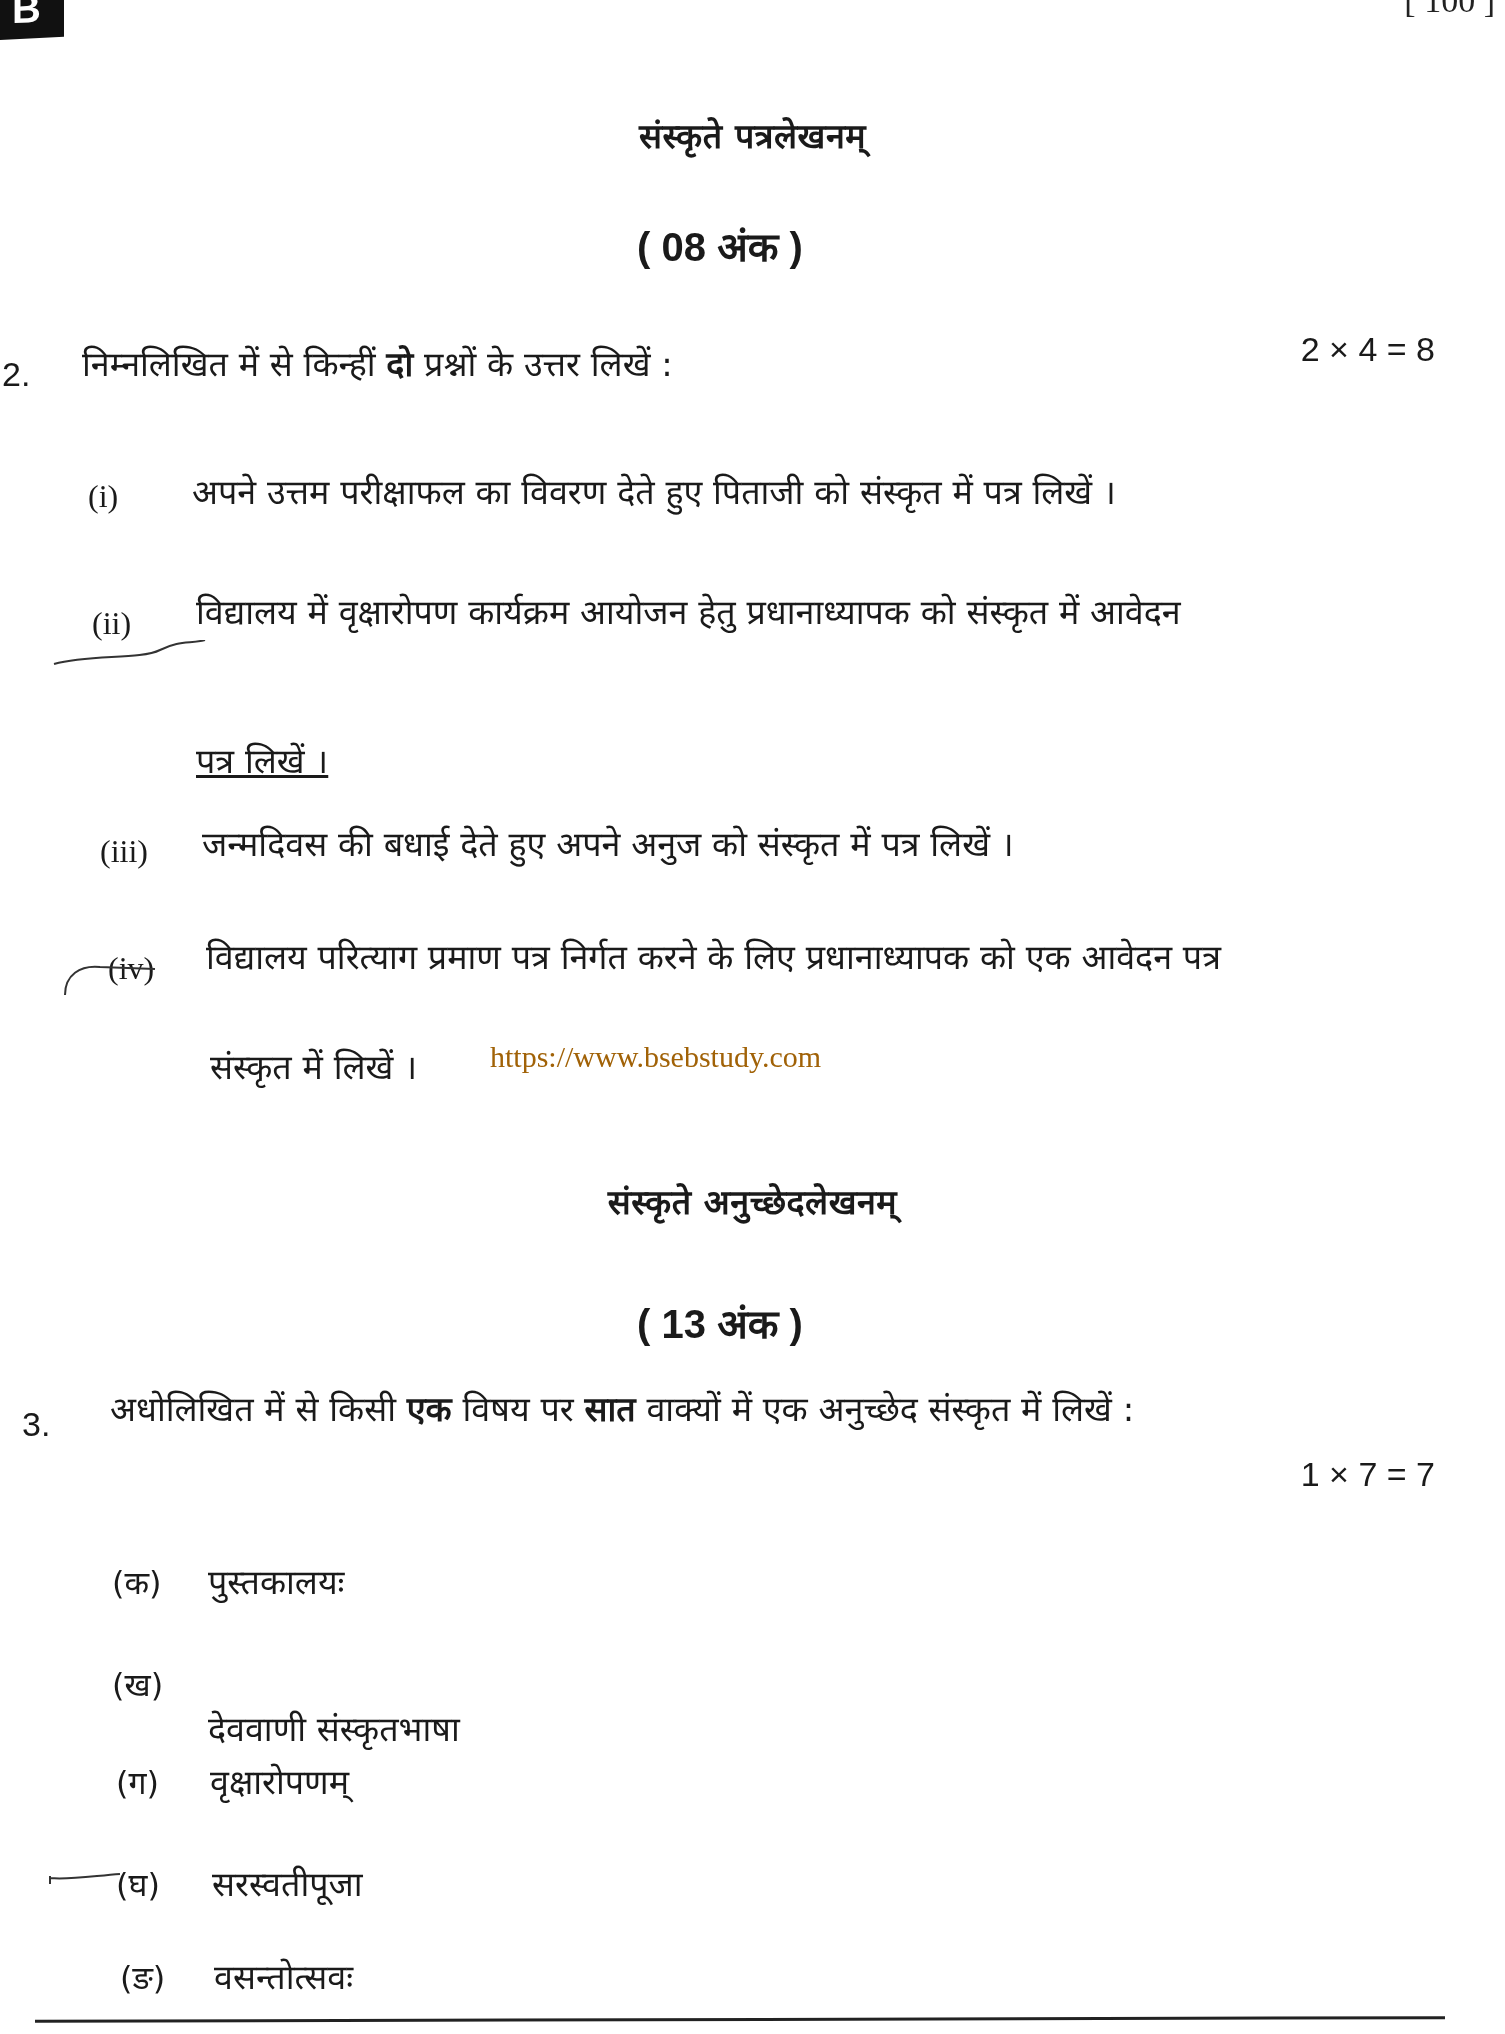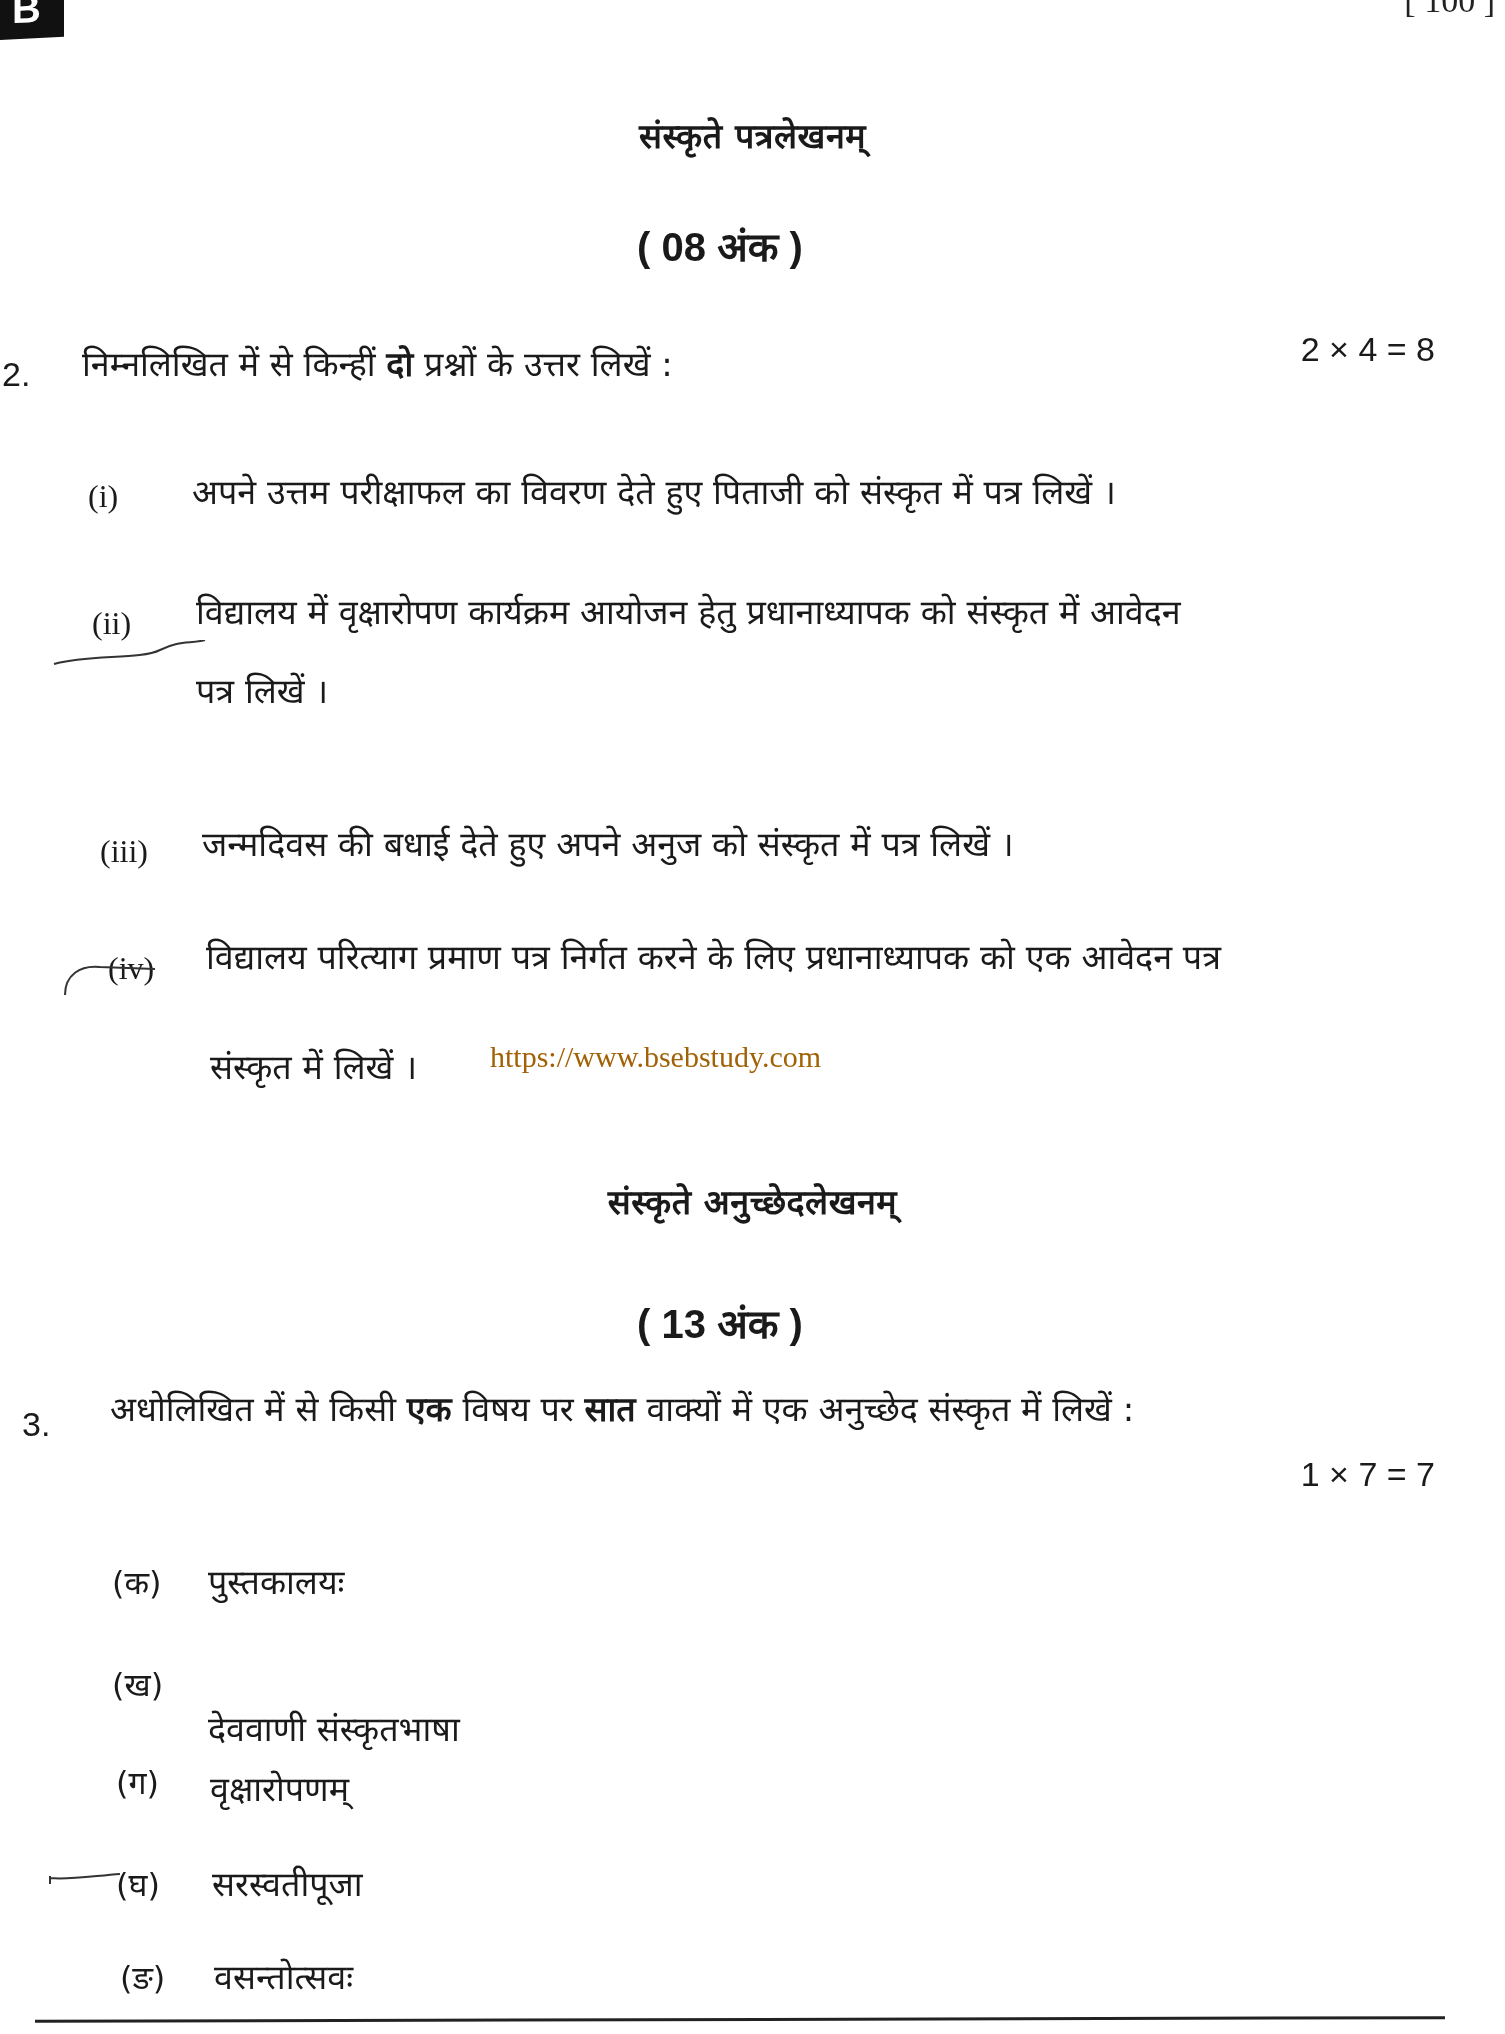--- a/index.html
+++ b/index.html
@@ -127,21 +127,21 @@
   <div class="marks-right" style="top:330px;">2 × 4 = 8</div>
 
   <div>
     <div class="label" style="left:88px; top:478px;">(i)</div>
     <div class="item-text" style="left:192px; top:468px;">अपने उत्तम परीक्षाफल का विवरण देते हुए पिताजी को संस्कृत में पत्र लिखें ।</div>
   </div>
 
   <div>
     <div class="label" style="left:92px; top:605px;">(ii)</div>
     <div class="item-text" style="left:196px; top:588px;">विद्यालय में वृक्षारोपण कार्यक्रम आयोजन हेतु प्रधानाध्यापक को संस्कृत में आवेदन</div>
-    <div class="item-text" style="left:196px; top:667px;">पत्र लिखें ।</div>
+    <div class="item-text" style="left:196px; top:737px;text-decoration:underline;">पत्र लिखें ।</div>
     <svg class="pen-mark" style="left:50px; top:640px;" width="160" height="30">
       <path d="M4 24 C 40 14, 90 20, 110 10 S 140 4, 155 0" stroke="#333" stroke-width="2" fill="none"></path>
     </svg>
   </div>
 
   <div>
     <div class="label" style="left:100px; top:833px;">(iii)</div>
     <div class="item-text" style="left:202px; top:820px;">जन्मदिवस की बधाई देते हुए अपने अनुज को संस्कृत में पत्र लिखें ।</div>
   </div>
 
@@ -170,21 +170,21 @@
   <div>
     <div class="dlabel" style="left:112px; top:1560px;">(क)</div>
     <div class="item-text" style="left:208px; top:1558px;">पुस्तकालयः</div>
   </div>
   <div>
     <div class="dlabel" style="left:112px; top:1662px;">(ख)</div>
     <div class="item-text" style="left:208px; top:1658px;margin-top:47px;">देववाणी संस्कृतभाषा</div>
   </div>
   <div>
     <div class="dlabel" style="left:116px; top:1760px;">(ग)</div>
-    <div class="item-text" style="left:210px; top:1758px;margin-top:7px;">वृक्षारोपणम्</div>
+    <div class="item-text" style="left:210px; top:1758px;">वृक्षारोपणम्</div>
   </div>
   <div>
     <div class="dlabel" style="left:116px; top:1862px;">(घ)</div>
     <div class="item-text" style="left:212px; top:1860px;">सरस्वतीपूजा</div>
     <svg class="pen-mark" style="left:48px; top:1870px;" width="75" height="20">
       <path d="M2 14 L2 6 M2 8 C 20 10, 45 6, 72 4" stroke="#333" stroke-width="2" fill="none"></path>
     </svg>
   </div>
   <div>
     <div class="dlabel" style="left:120px; top:1955px;">(ङ)</div>

